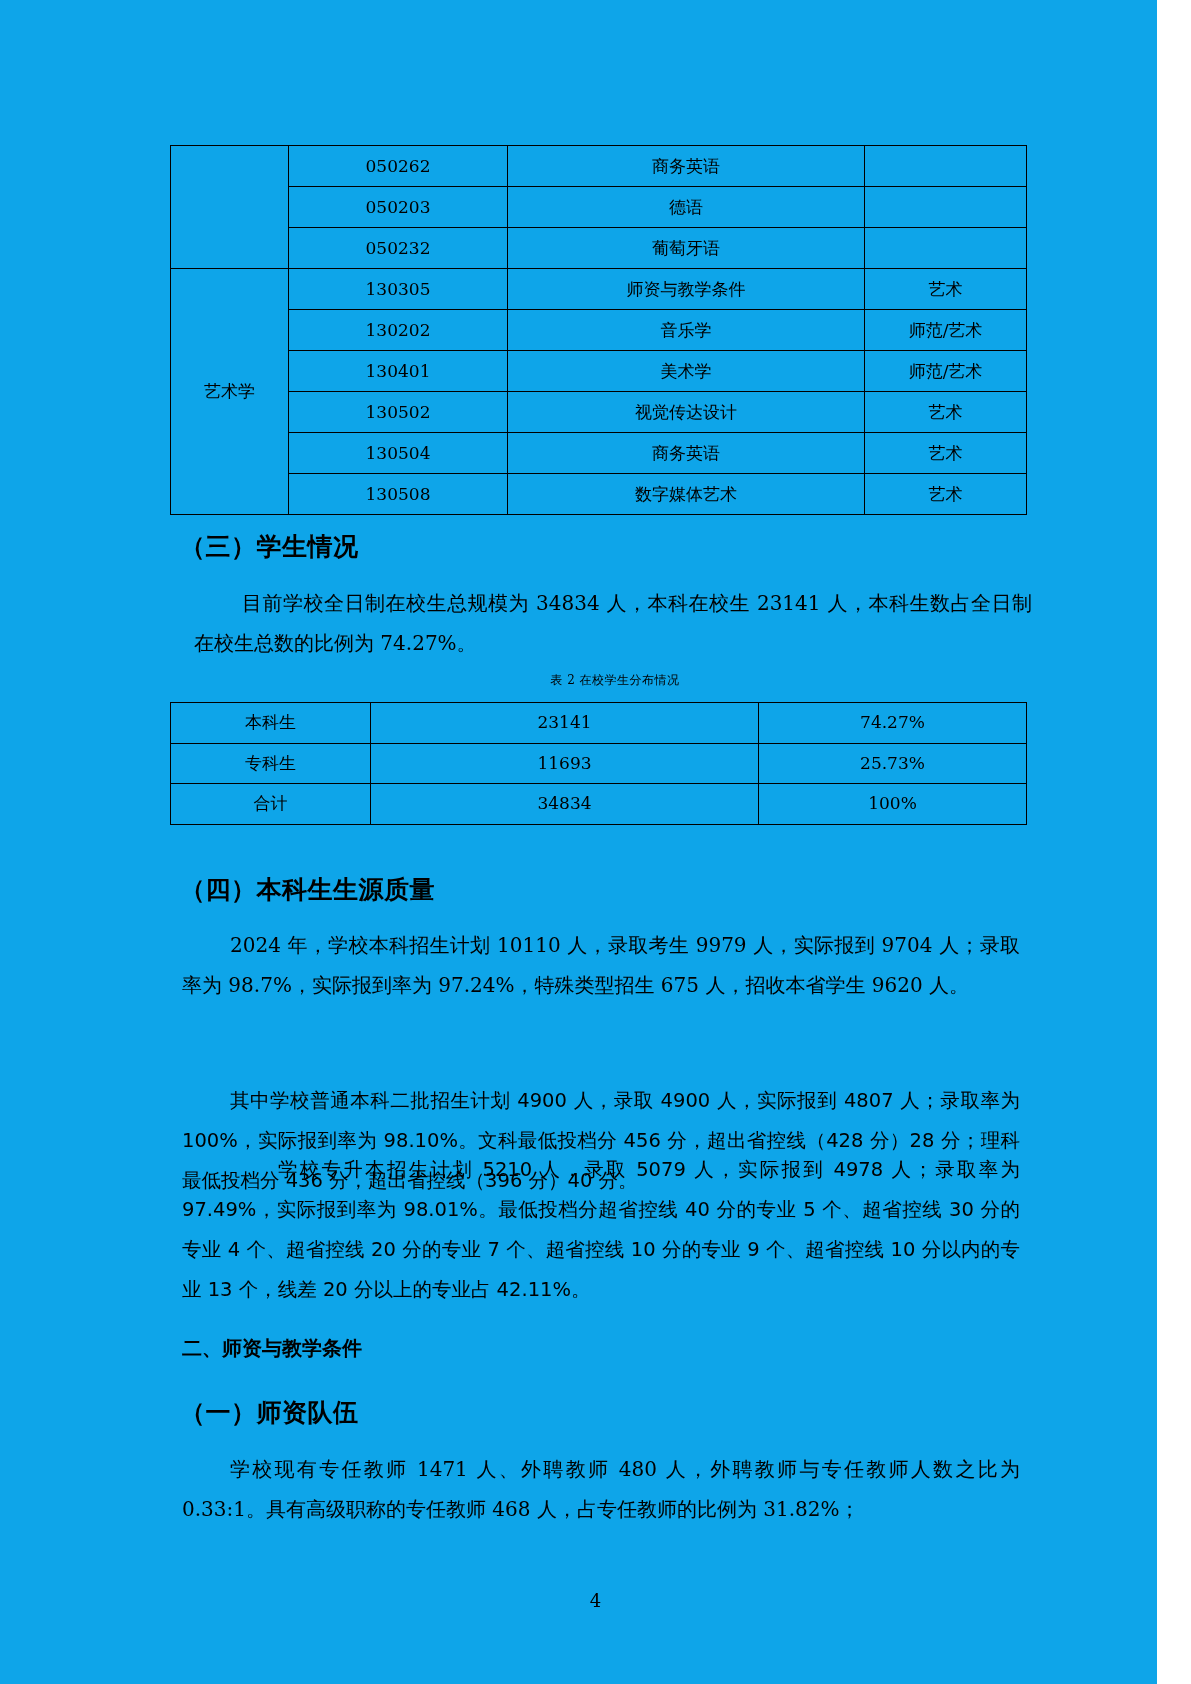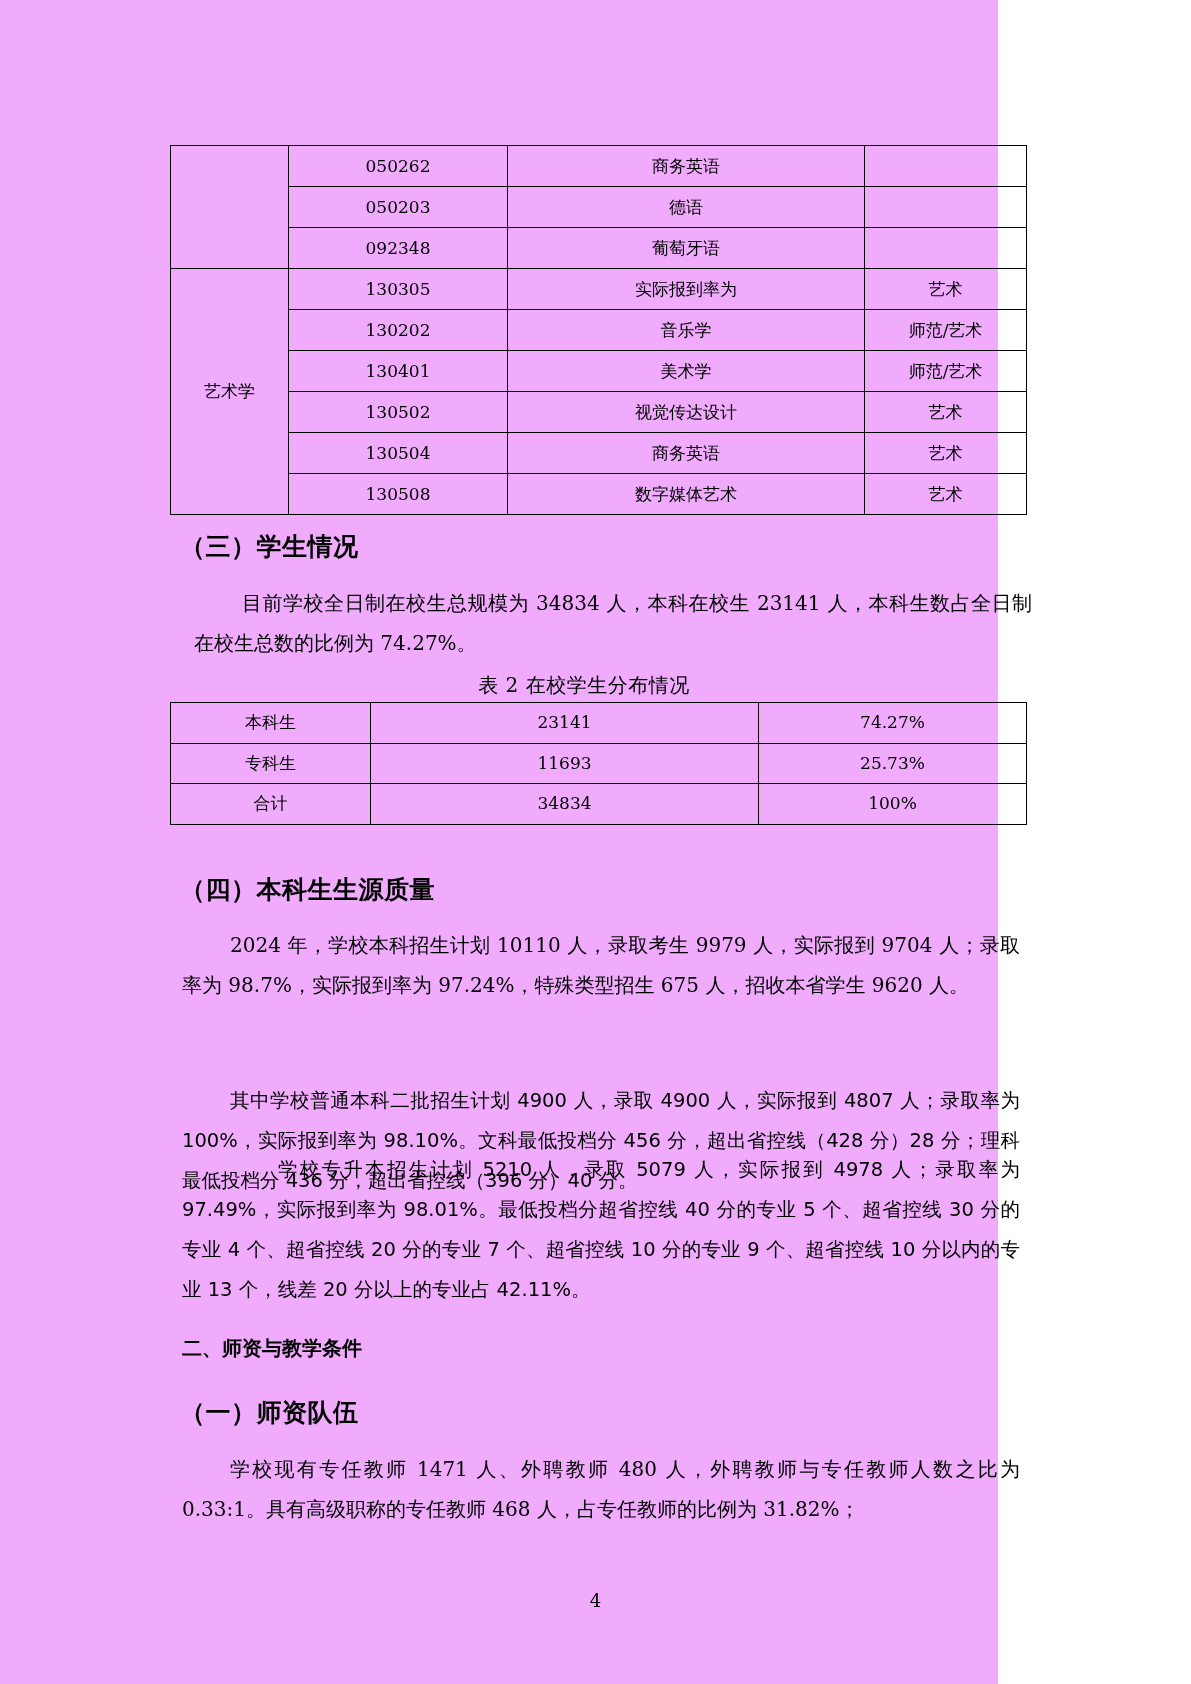--- a/index.html
+++ b/index.html
@@ -1,18 +1,18 @@
 <!DOCTYPE html>
 <html><head>
 <meta charset="utf-8">
 <style>
   html, body { margin: 0; padding: 0; background: #ffffff; }
   body { width: 1191px; height: 1684px; position: relative; overflow: hidden;
          font-family: "DejaVu Serif", "Liberation Serif", serif; color: #000; }
-  .page { position: absolute; left: 0; top: 0; width: 998px; height: 1684px; background: #f0abfc; }
+  .page { position: absolute; left: 0; top: 0; width: 1157px; height: 1684px; background: #0ea5e9; }
 
   table.grid { position: absolute; border-collapse: collapse; table-layout: fixed; }
   table.grid td, table.grid th { border: 1px solid #000; text-align: center; vertical-align: middle;
          font-weight: normal; font-size: 17px; padding: 0; line-height: 1; }
 
   #majors-table { left: 170px; top: 145px; width: 856px; }
   #majors-table td { height: 40px; }
   #majors-table col.c1 { width: 118px; }
   #majors-table col.c2 { width: 219px; }
   #majors-table col.c3 { width: 357px; }
@@ -25,21 +25,21 @@
   #students-table col.c3 { width: 268px; }
 
   .h3 { position: absolute; left: 180px; font-family: "DejaVu Sans", "Liberation Sans", sans-serif;
         font-size: 25px; font-weight: bold; letter-spacing: 0.5px; }
   .h2 { position: absolute; left: 182px; font-family: "DejaVu Sans", "Liberation Sans", sans-serif;
         font-size: 20px; font-weight: bold; }
   .para { position: absolute; left: 182px; width: 838px; font-size: 20px; line-height: 40px;
           text-align: justify; text-indent: 48px; }
   .para.sans { font-family: "DejaVu Sans", "Liberation Sans", sans-serif; font-size: 19.5px; }
   .para.indent2 { text-indent: 96px; }
-  .caption { position: absolute; left: 156px; width: 856px; top: 672px; text-align: center; font-size: 20px; letter-spacing: 0.5px; }
+  .caption { position: absolute; left: 187px; width: 856px; top: 672px; text-align: center; font-size: 12px; letter-spacing: 0.5px; }
   .page-number { position: absolute; left: 0; width: 1191px; top: 1590px; text-align: center; font-size: 18px; }
 </style>
 </head>
 <body>
 
 <div class="page">
 
   <table class="grid" id="majors-table">
     <colgroup>
         <col class="c1">
@@ -53,28 +53,28 @@
         <td>050262</td>
         <td>商务英语</td>
         <td></td>
       </tr>
       <tr>
         <td>050203</td>
         <td>德语</td>
         <td></td>
       </tr>
       <tr>
-        <td>092348</td>
+        <td>050232</td>
         <td>葡萄牙语</td>
         <td></td>
       </tr>
       <tr>
         <td rowspan="6">艺术学</td>
         <td>130305</td>
-        <td>实际报到率为</td>
+        <td>师资与教学条件</td>
         <td>艺术</td>
       </tr>
       <tr>
         <td>130202</td>
         <td>音乐学</td>
         <td>师范/艺术</td>
       </tr>
       <tr>
         <td>130401</td>
         <td>美术学</td>

